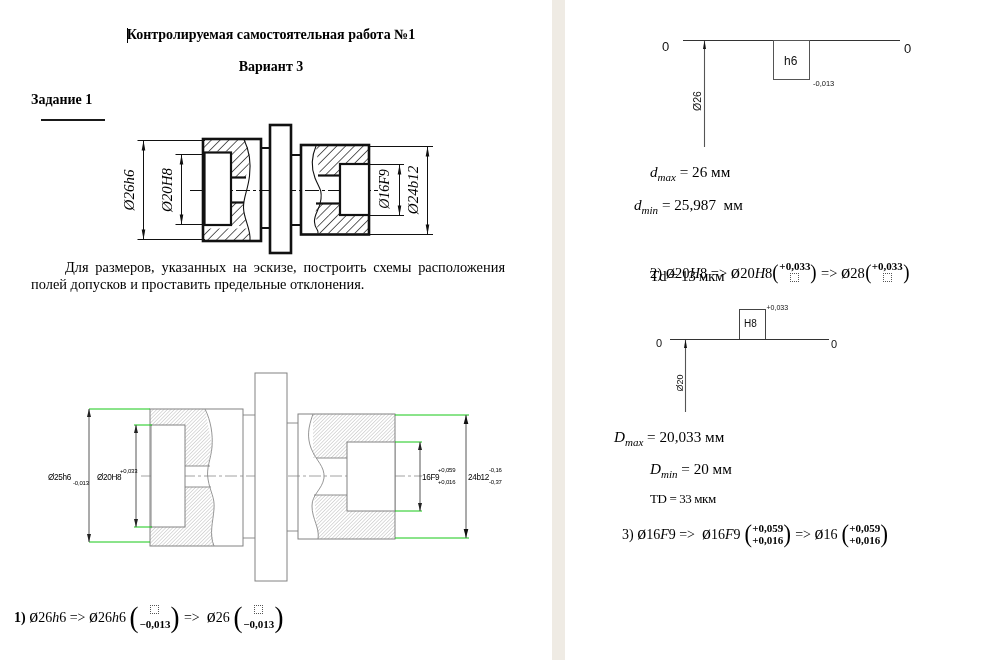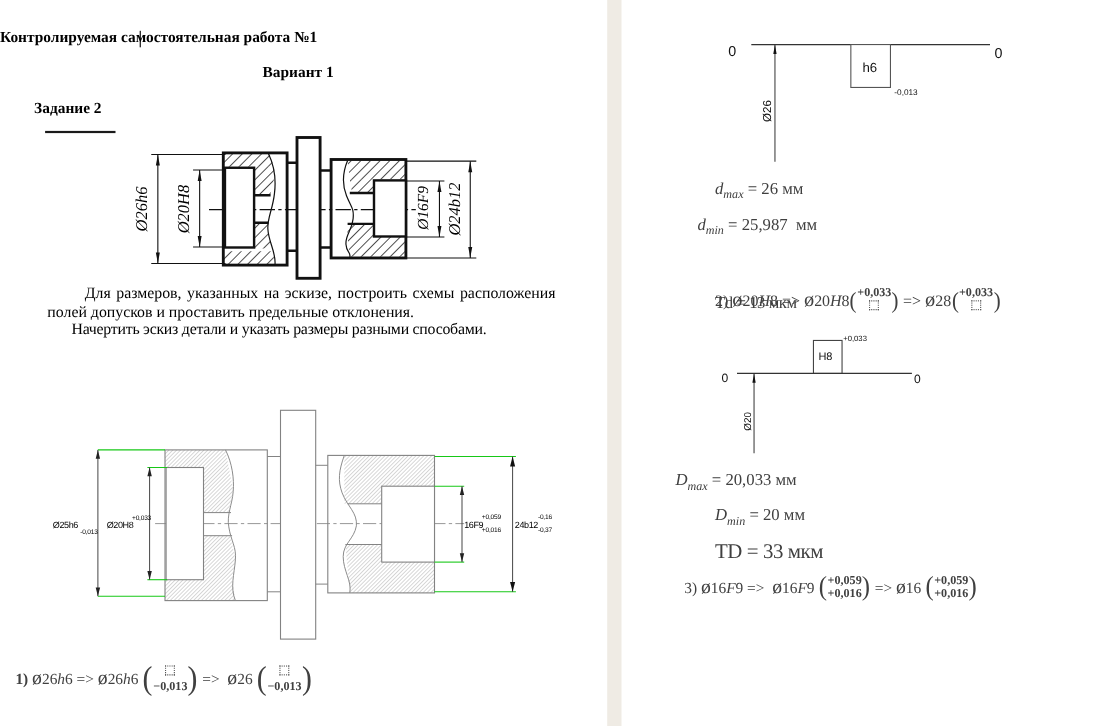--- a/index.html
+++ b/index.html
@@ -7,35 +7,35 @@
        font-family:"Liberation Serif", serif;}
   .abs{position:absolute;}
   .ser{font-family:"Liberation Serif", serif;}
   .b{font-weight:bold;}
   .grp{display:inline-flex;align-items:center;vertical-align:middle;position:relative;top:-2px;}
   .col{display:inline-flex;flex-direction:column;align-items:center;line-height:1.1;}
   .col>span{font-size:11px;font-weight:bold;display:block;}
   .par{font-weight:normal;font-family:"Liberation Serif",serif;transform:scaleX(0.9);}
   .pA{font-size:30px;}.pB{font-size:21px;}.pC{font-size:25px;}
   .phb{display:inline-block;width:7px;height:7px;border:1px dotted #555;margin:1px 0;}
-  .fx{font-size:14px;color:#404040;white-space:nowrap;}
+  .fx{font-size:14px;color:#000000;white-space:nowrap;}
   .o{font-size:1.28em;line-height:0;}
 </style>
 </head>
 <body>
 
 <div class="abs" style="left:552px;top:0;width:13px;height:660px;background:#efebe4;"></div>
 
 <div class="abs" style="left:127px;top:28px;width:1px;height:15px;background:#000;"></div>
 
-<div class="abs ser b" style="left:0;top:27px;width:542px;font-size:14px;color:#000;">Контролируемая самостоятельная работа №1</div>
-
-<div class="abs ser b" style="left:0;top:59px;width:542px;text-align:center;font-size:14px;color:#000;">Вариант 1</div>
-
-<div class="abs ser b" style="left:31px;top:92px;font-size:14px;color:#000;">Задание 2</div>
+<div class="abs ser b" style="left:0;top:27px;width:542px;text-align:center;font-size:14px;color:#000;">Контролируемая самостоятельная работа №1</div>
+
+<div class="abs ser b" style="left:0;top:59px;width:542px;text-align:center;font-size:14px;color:#000;">Вариант 3</div>
+
+<div class="abs ser b" style="left:31px;top:92px;font-size:14px;color:#000;">Задание 1</div>
 
 <div class="abs" style="left:41px;top:119px;width:64px;height:2px;background:#1a1a1a;"></div>
 
 <svg class="abs" style="left:105px;top:115px;" width="340" height="145" viewBox="105 115 340 145">
 <defs>
 <pattern id="h1" patternUnits="userSpaceOnUse" width="6.2" height="6.2" patternTransform="rotate(45)">
   <line x1="0" y1="0" x2="0" y2="6.2" stroke="#000" stroke-width="1.25"></line>
 </pattern>
 </defs>
 
@@ -108,22 +108,21 @@
 <path d="M370,146.5 L433,146.5 M370,234.5 L433,234.5" stroke="#111" stroke-width="1"></path>
 
 <line x1="427.5" y1="146.5" x2="427.5" y2="234.5" stroke="#111" stroke-width="1"></line>
 <path d="M427.5,146.5 L425.7,156.5 L429.3,156.5 Z" fill="#111"></path>
 <path d="M427.5,234.5 L425.7,224.5 L429.3,224.5 Z" fill="#111"></path>
 
 <text x="421" y="190" font-family="Liberation Serif, serif" font-style="italic" font-size="15" fill="#000" text-anchor="middle" transform="rotate(-90 421 190)" dy="-3">Ø24b12</text>
 </svg>
 
 <div class="abs ser" style="left:31px;top:259px;width:474px;font-size:14.4px;line-height:16.5px;color:#000;text-align:justify;">
-<div style="text-indent:34px;margin-left:12px;">Для размеров, указанных на эскизе, построить схемы расположения полей допусков и проставить предельные отклонения.</div>
-<div style="text-indent:34px;letter-spacing:-0.22px;">Начертить эскиз детали и указать размеры разными способами.</div>
+<div style="text-indent:34px;">Для размеров, указанных на эскизе, построить схемы расположения полей допусков и проставить предельные отклонения.</div>
 </div>
 
 <svg class="abs" style="left:40px;top:365px;" width="470" height="225" viewBox="40 365 470 225">
 <defs>
 <pattern id="h2" patternUnits="userSpaceOnUse" width="2.5" height="2.5" patternTransform="rotate(45)">
   <line x1="0" y1="0" x2="0" y2="2.5" stroke="#9f9f9f" stroke-width="0.75"></line>
 </pattern>
 </defs>
 
 <line x1="141" y1="476" x2="422" y2="476" stroke="#8a8a8a" stroke-width="0.8" stroke-dasharray="12 3 3 3"></line>
@@ -282,21 +281,21 @@
 <line x1="685.5" y1="340" x2="685.5" y2="412" stroke="#555" stroke-width="1.1"></line>
 <path d="M685.5,339.5 L684,348 L687,348 Z" fill="#111"></path>
 
 <text x="683" y="383" font-family="Liberation Sans, sans-serif" font-size="9" fill="#111" text-anchor="middle" transform="rotate(-90 683 383)">Ø20</text>
 </svg>
 
 <div class="abs fx" style="left:614px;top:428px;font-size:15.2px;"><i>D</i><sub style="font-size:11px;"><i>max</i></sub> = 20,033 мм</div>
 
 <div class="abs fx" style="left:650px;top:460px;font-size:15.2px;text-align:center;"><i>D</i><sub style="font-size:11px;"><i>min</i></sub> = 20 мм</div>
 
-<div class="abs fx" style="left:650px;top:491px;font-size:19px;letter-spacing:-0.4px;">TD = 33 мкм</div>
+<div class="abs fx" style="left:650px;top:491px;font-size:13px;letter-spacing:-0.4px;">TD = 33 мкм</div>
 
 <div class="abs fx" style="left:622px;top:522px;">
 3) <span class="o">ø</span>16<i>F</i>9 =&gt;&nbsp; <span class="o">ø</span>16<i>F</i>9 <span class="grp">
       <span class="par pC">(</span>
       <span class="col">
         <span>+0,059</span>
         <span>+0,016</span>
       </span>
       <span class="par pC">)</span>
     </span> =&gt; <span class="o">ø</span>16 <span class="grp">

